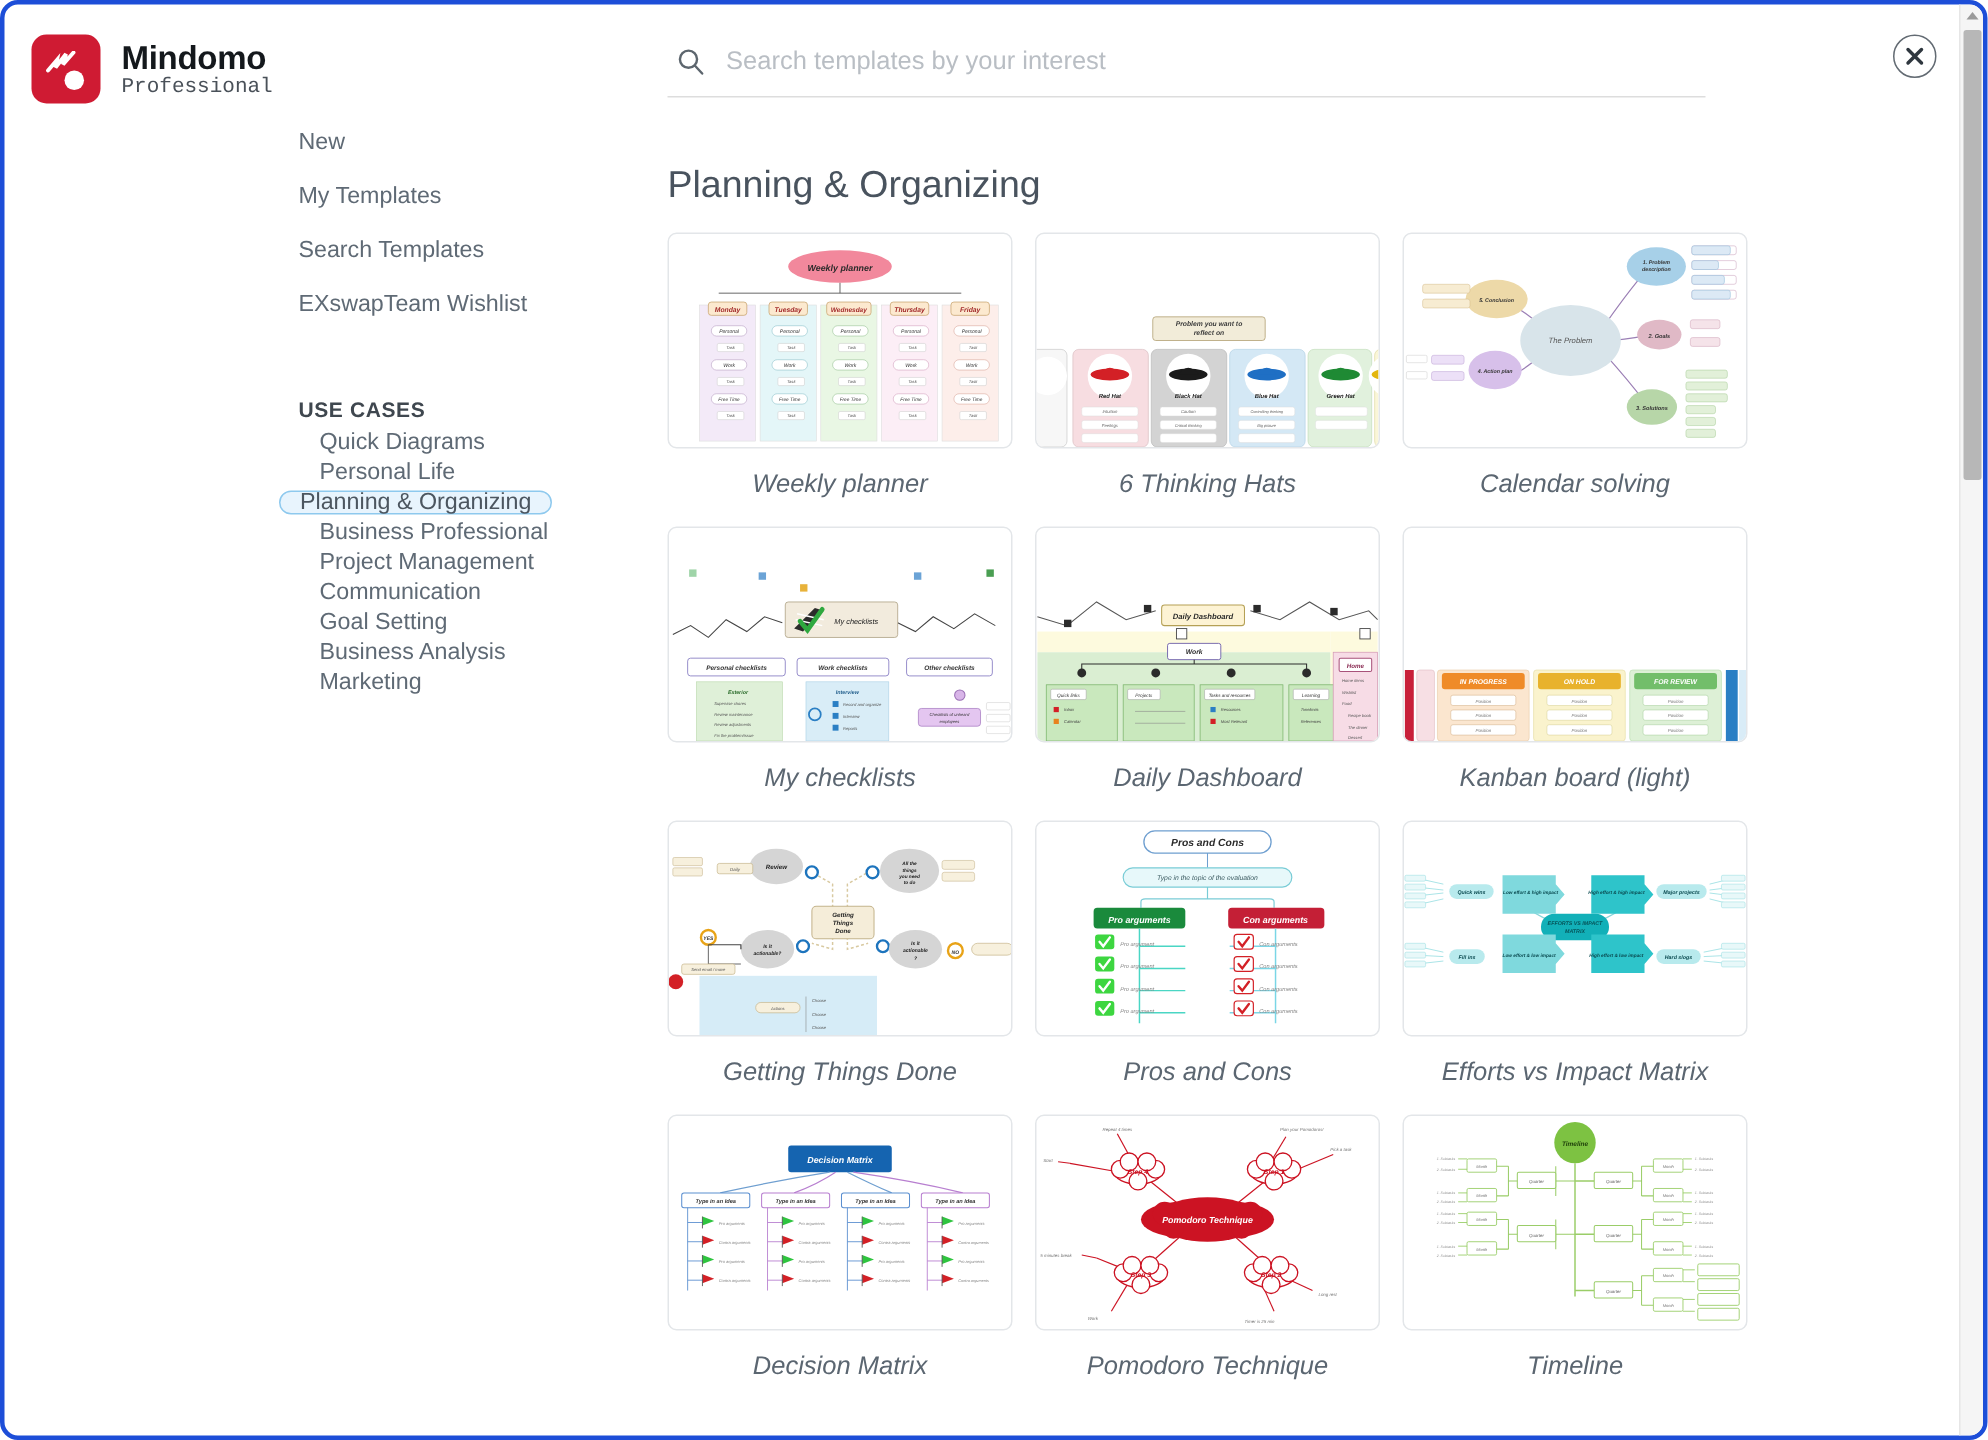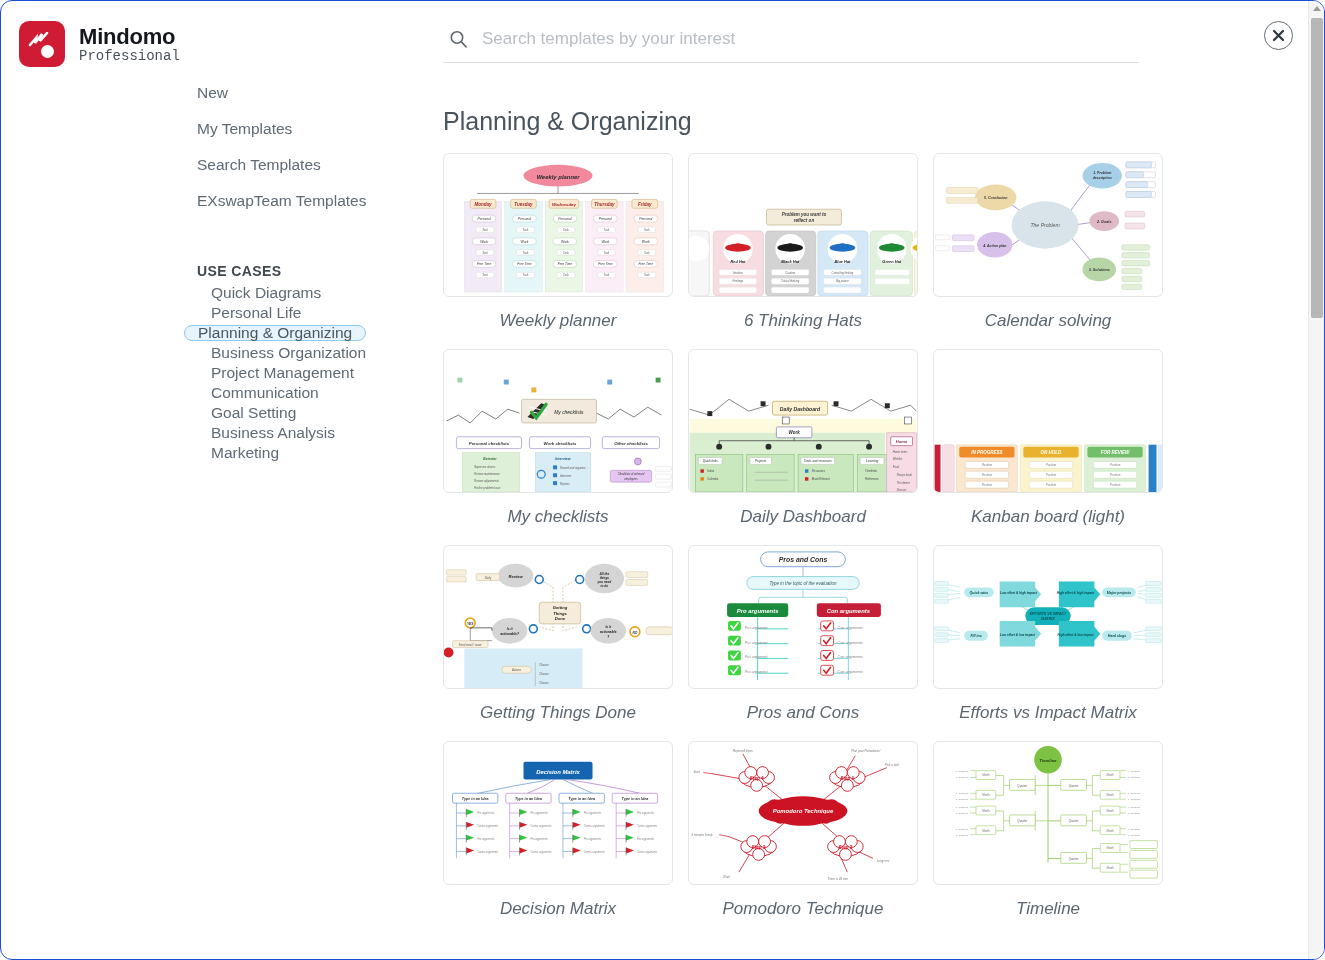--- a/index.html
+++ b/index.html
@@ -5,21 +5,21 @@
   * { box-sizing: border-box; margin: 0; padding: 0; }
   html, body {
     width: 1325px; height: 960px;
     background: #ffffff;
     font-family: "Liberation Sans", sans-serif;
     overflow: hidden;
   }
   .window {
     position: absolute; inset: 0;
     background: #ffffff;
-    border: 1px solid #1d4ed8;
+    border: 3px solid #1d4ed8;
     border-radius: 12px;
     overflow: hidden;
   }
   .inner { position: absolute; inset: 0; display: flex; }
 
   
   .sidebar { width: 420px; flex: 0 0 420px; padding-top: 14px; }
   .brand { display: flex; align-items: center; padding: 0 0 0 18px; height: 58px; }
   .brand-logo {
     width: 46px; height: 46px; border-radius: 10px;
@@ -139,29 +139,29 @@
       <div class="brand-text">
         <div class="brand-name">Mindomo</div>
         <div class="brand-sub">Professional</div>
       </div>
     </div>
 
     <nav class="nav-top">
       <div class="nav-link">New</div>
       <div class="nav-link">My Templates</div>
       <div class="nav-link">Search Templates</div>
-      <div class="nav-link">EXswapTeam Templates</div>
+      <div class="nav-link">EXswapTeam Wishlist</div>
     </nav>
 
     <div class="section-title">USE CASES</div>
     <div class="usecase-list">
       <div class="usecase-row"><span class="usecase">Quick Diagrams</span></div>
       <div class="usecase-row"><span class="usecase">Personal Life</span></div>
       <div class="usecase-row"><span class="usecase active">Planning &amp; Organizing</span></div>
-      <div class="usecase-row"><span class="usecase">Business Organization</span></div>
+      <div class="usecase-row"><span class="usecase">Business Professional</span></div>
       <div class="usecase-row"><span class="usecase">Project Management</span></div>
       <div class="usecase-row"><span class="usecase">Communication</span></div>
       <div class="usecase-row"><span class="usecase">Goal Setting</span></div>
       <div class="usecase-row"><span class="usecase">Business Analysis</span></div>
       <div class="usecase-row"><span class="usecase">Marketing</span></div>
     </div>
   </aside>
 
   <main class="main">
     <div class="search-wrap">

